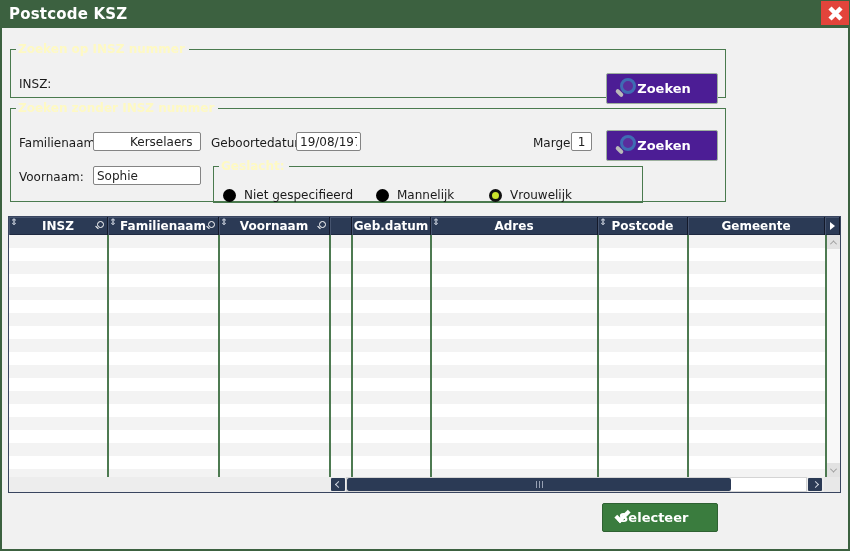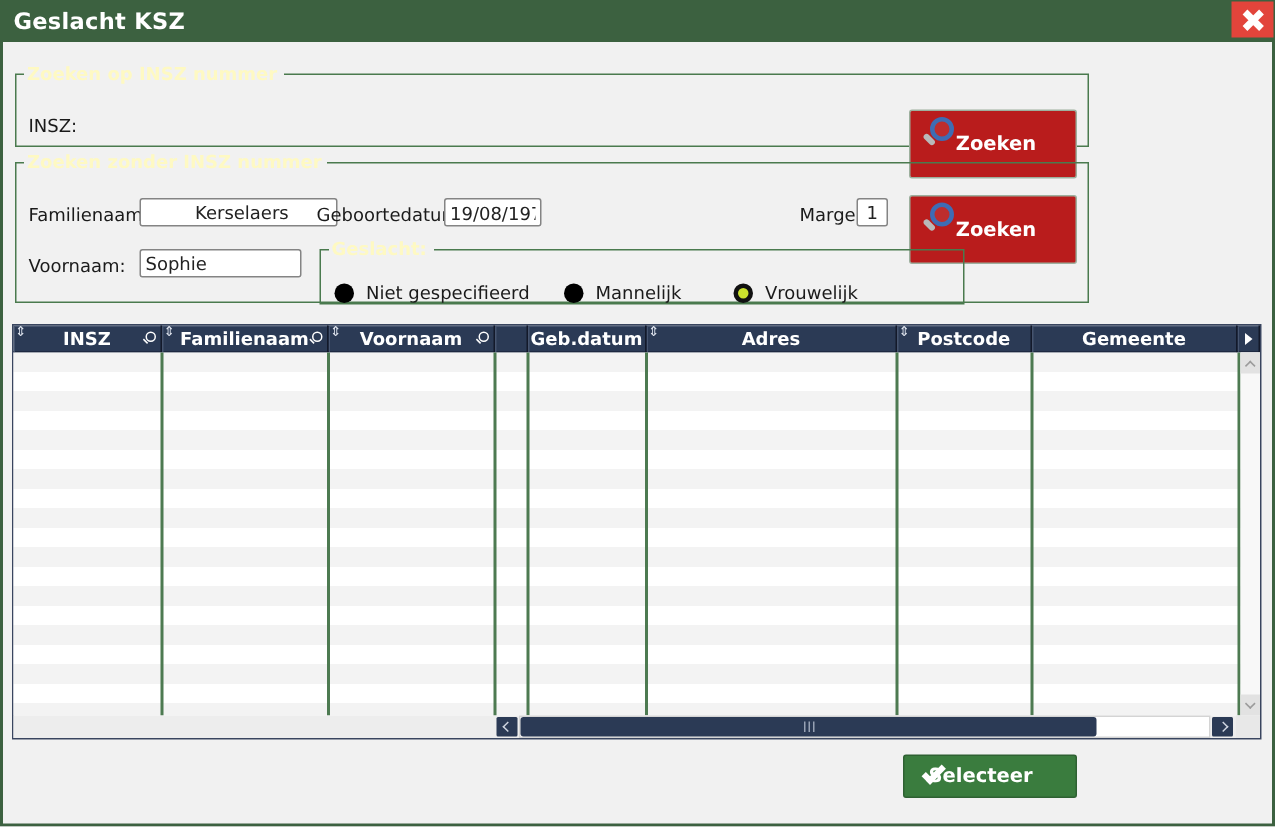--- a/index.html
+++ b/index.html
@@ -20,21 +20,21 @@
   .fs1 { left:10px; top:42px; width:716px; height:56px; }
   .fs2 { left:10px; top:101px; width:716px; height:101px; }
   .fs-geslacht { left:202px; top:44px; width:430px; height:44px; }
 
   .lbl { position:absolute; font-size:12px; color:#1a1a1a; white-space:nowrap; }
   .txt { position:absolute; height:19px; border:1px solid #848484; background:#ffffff; font-family:"DejaVu Sans",sans-serif; font-size:12px; color:#222; padding:0 3px; border-radius:2px; }
 
   .redacted { color:transparent; text-shadow:0 0 5px rgba(70,70,70,0.95); }
 
   
-  .green-btn { position:absolute; width:112px; height:46px; background:#b91c1c; border:1px solid #9db09e; border-radius:2px; color:#ffffff; font-weight:bold; font-size:13px; font-family:"DejaVu Sans",sans-serif; cursor:pointer; display:flex; align-items:center; justify-content:center; padding-left:4px; }
+  .green-btn { position:absolute; width:112px; height:31px; background:#4c1d95; border:1px solid #9db09e; border-radius:2px; color:#ffffff; font-weight:bold; font-size:13px; font-family:"DejaVu Sans",sans-serif; cursor:pointer; display:flex; align-items:center; justify-content:center; padding-left:4px; }
   .mag-icon { position:absolute; left:8px; top:4px; width:20px; height:20px; }
   .mag-icon::before { content:''; position:absolute; left:5px; top:0; width:10px; height:10px; border:3px solid #3f6cb3; border-radius:50%; background:rgba(255,255,255,0.08); }
   .mag-icon::after { content:''; position:absolute; left:0px; top:13px; width:9px; height:4px; background:#b9b9b9; border-radius:2px; transform:rotate(45deg); }
 
   
   .radio-opt { position:absolute; top:14px; height:16px; display:flex; align-items:center; cursor:pointer;text-align:center; }
   .radio-dot { width:13px; height:13px; border-radius:50%; background:#000000; margin-right:8px; flex:0 0 auto; }
   .radio-opt.selected .radio-dot { background:#cbe32d; border:3px solid #111111; }
   .radio-opt .radio-label { font-size:12px; color:#1a1a1a; white-space:nowrap; }
 
@@ -74,21 +74,21 @@
   
   .selecteer-btn { position:absolute; left:602px; top:503px; width:116px; height:29px; background:#3a7c3e; border:1px solid #2e6132; border-radius:2px; color:#ffffff; font-weight:bold; font-size:13px; font-family:"DejaVu Sans",sans-serif; cursor:pointer; display:flex; align-items:center; justify-content:flex-start; padding-left:16px; }
   .check-icon { position:absolute; left:12px; top:7px; width:15px; height:8px; border-left:4px solid #ffffff; border-bottom:4px solid #ffffff; transform:rotate(-45deg); }
 </style>
 </head>
 <body>
 
 <div class="dialog">
 
   <div class="titlebar">
-    <span class="title">Geslacht KSZ</span>
+    <span class="title">Postcode KSZ</span>
     <div class="close-btn">
       <svg width="17" height="17" viewBox="0 0 17 17">
         <path d="M3 3 L14 14 M14 3 L3 14" stroke="#ffffff" stroke-width="4.5"></path>
       </svg>
     </div>
   </div>
 
   <div class="dialog-body"></div>
 
   <fieldset class="fs fs1">
@@ -97,21 +97,21 @@
     <button class="green-btn" style="left:595px; top:17px;">
       <span class="mag-icon"></span>
       <span>Zoeken</span>
     </button>
   </fieldset>
 
   <fieldset class="fs fs2">
     <legend>Zoeken zonder INSZ nummer</legend>
 
     <label class="lbl" style="left:8px; top:21px;">Familienaam:</label>
-    <input class="txt" style="left: 82px; top: 17px; width: 132px; padding-left: 36px;" value="Kerselaers">
+    <input class="txt" style="left: 82px; top: 17px; width: 108px; padding-left: 36px;" value="Kerselaers">
 
     <label class="lbl" style="left:200px; top:21px;">Geboortedatum:</label>
     <input class="txt" style="left: 285px; top: 17px; width: 65px;" value="19/08/1973">
 
     <label class="lbl" style="left:522px; top:21px;">Marge:</label>
     <input class="txt" style="left: 560px; top: 17px; width: 21px; text-align: center;" value="1">
 
     <button class="green-btn" style="left:595px; top:15px;">
       <span class="mag-icon"></span>
       <span>Zoeken</span>

